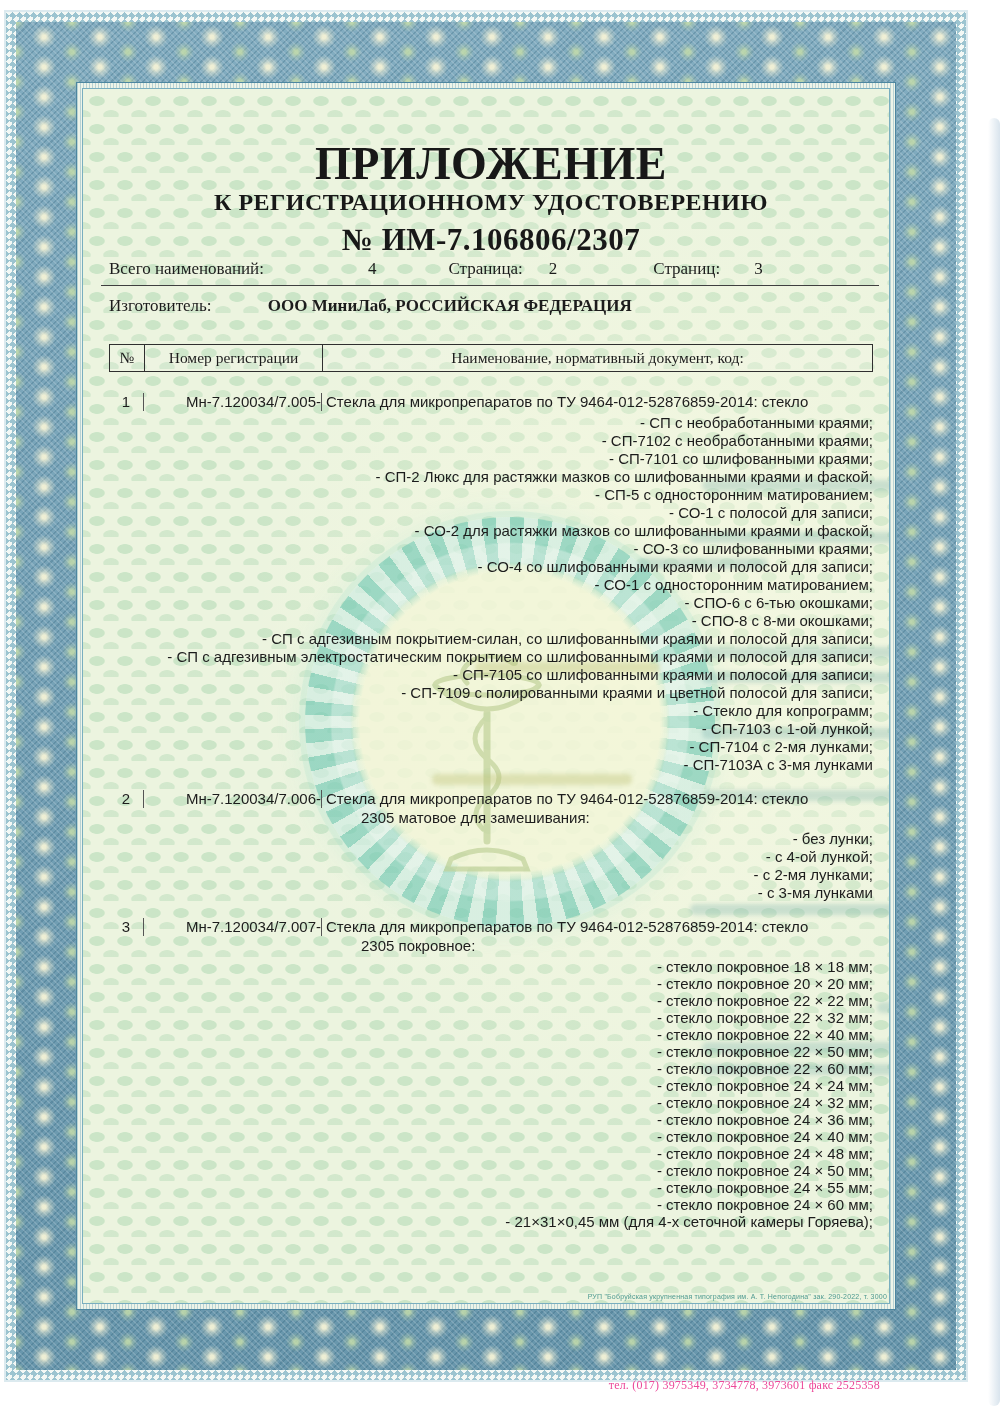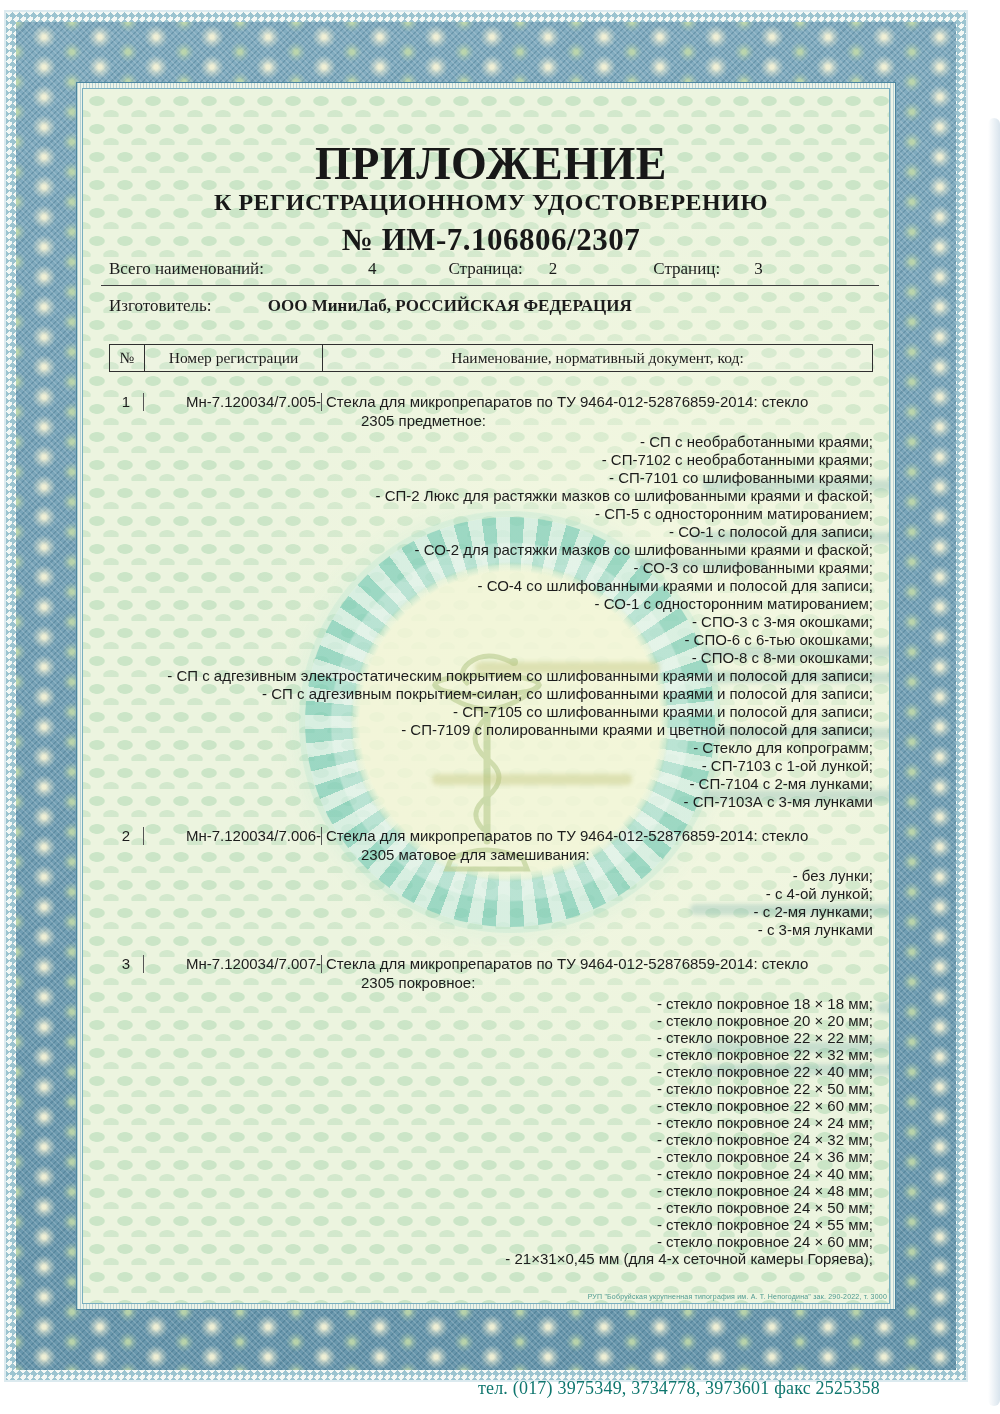--- a/index.html
+++ b/index.html
@@ -85,21 +85,21 @@
   .row .name .l2{padding-left:35px;}
   .items{grid-column:1 / -1;margin:3px 0 0 37px;text-align:right;}
   .item{line-height:18px;font-family:"Liberation Sans", sans-serif;font-size:15px;}
   .row:nth-child(3) .item{line-height:17px;}
 
   
   .imprint{position:absolute;right:2px;bottom:3px;font-size:7px;color:#4e9a90;
            font-family:"Liberation Sans", sans-serif;letter-spacing:.2px;}
 
   
-  .phone{position:absolute;top:1378px;right:120px;font-size:18px;color:#0f766e;letter-spacing:.2px;}
+  .phone{position:absolute;top:1378px;right:120px;font-size:12px;color:#ec4899;letter-spacing:.2px;}
 
   
   .scan-edge{position:absolute;right:0;top:118px;bottom:8px;width:12px;border-radius:8px;
     background:linear-gradient(90deg, rgba(170,195,215,0), rgba(170,195,215,.45));}
 </style>
 </head>
 <body>
 
 <div class="frame-outer">
   <div class="frame-band">
@@ -158,38 +158,36 @@
           <div class="c">Номер регистрации</div>
           <div class="c">Наименование, нормативный документ, код:</div>
         </div>
 
         <div class="rows">
   <div class="row">
     <div class="num">1</div>
     <div class="reg">Мн-7.120034/7.005-</div>
     <div class="name">
       <div class="l1">Стекла для микропрепаратов по ТУ 9464-012-52876859-2014: стекло</div>
-      <div class="l2">2305 предметное:</div>
     </div>
     <div class="items">
                 <div class="item">- СП с необработанными краями;</div>
                 <div class="item">- СП-7102 с необработанными краями;</div>
                 <div class="item">- СП-7101 со шлифованными краями;</div>
                 <div class="item">- СП-2 Люкс для растяжки мазков со шлифованными краями и фаской;</div>
                 <div class="item">- СП-5 с односторонним матированием;</div>
                 <div class="item">- СО-1 с полосой для записи;</div>
                 <div class="item">- СО-2 для растяжки мазков со шлифованными краями и фаской;</div>
                 <div class="item">- СО-3 со шлифованными краями;</div>
                 <div class="item">- СО-4 со шлифованными краями и полосой для записи;</div>
                 <div class="item">- СО-1 с односторонним матированием;</div>
-                <div class="item">- СПО-3 с 3-мя окошками;</div>
                 <div class="item">- СПО-6 с 6-тью окошками;</div>
                 <div class="item">- СПО-8 с 8-ми окошками;</div>
+                <div class="item">- СП с адгезивным покрытием-силан, со шлифованными краями и полосой для записи;</div>
                 <div class="item">- СП с адгезивным электростатическим покрытием со шлифованными краями и полосой для записи;</div>
-                <div class="item">- СП с адгезивным покрытием-силан, со шлифованными краями и полосой для записи;</div>
                 <div class="item">- СП-7105 со шлифованными краями и полосой для записи;</div>
                 <div class="item">- СП-7109 с полированными краями и цветной полосой для записи;</div>
                 <div class="item">- Стекло для копрограмм;</div>
                 <div class="item">- СП-7103 с 1-ой лункой;</div>
                 <div class="item">- СП-7104 с 2-мя лунками;</div>
                 <div class="item">- СП-7103А с 3-мя лунками</div>
               </div>
   </div>
 
   <div class="row">

